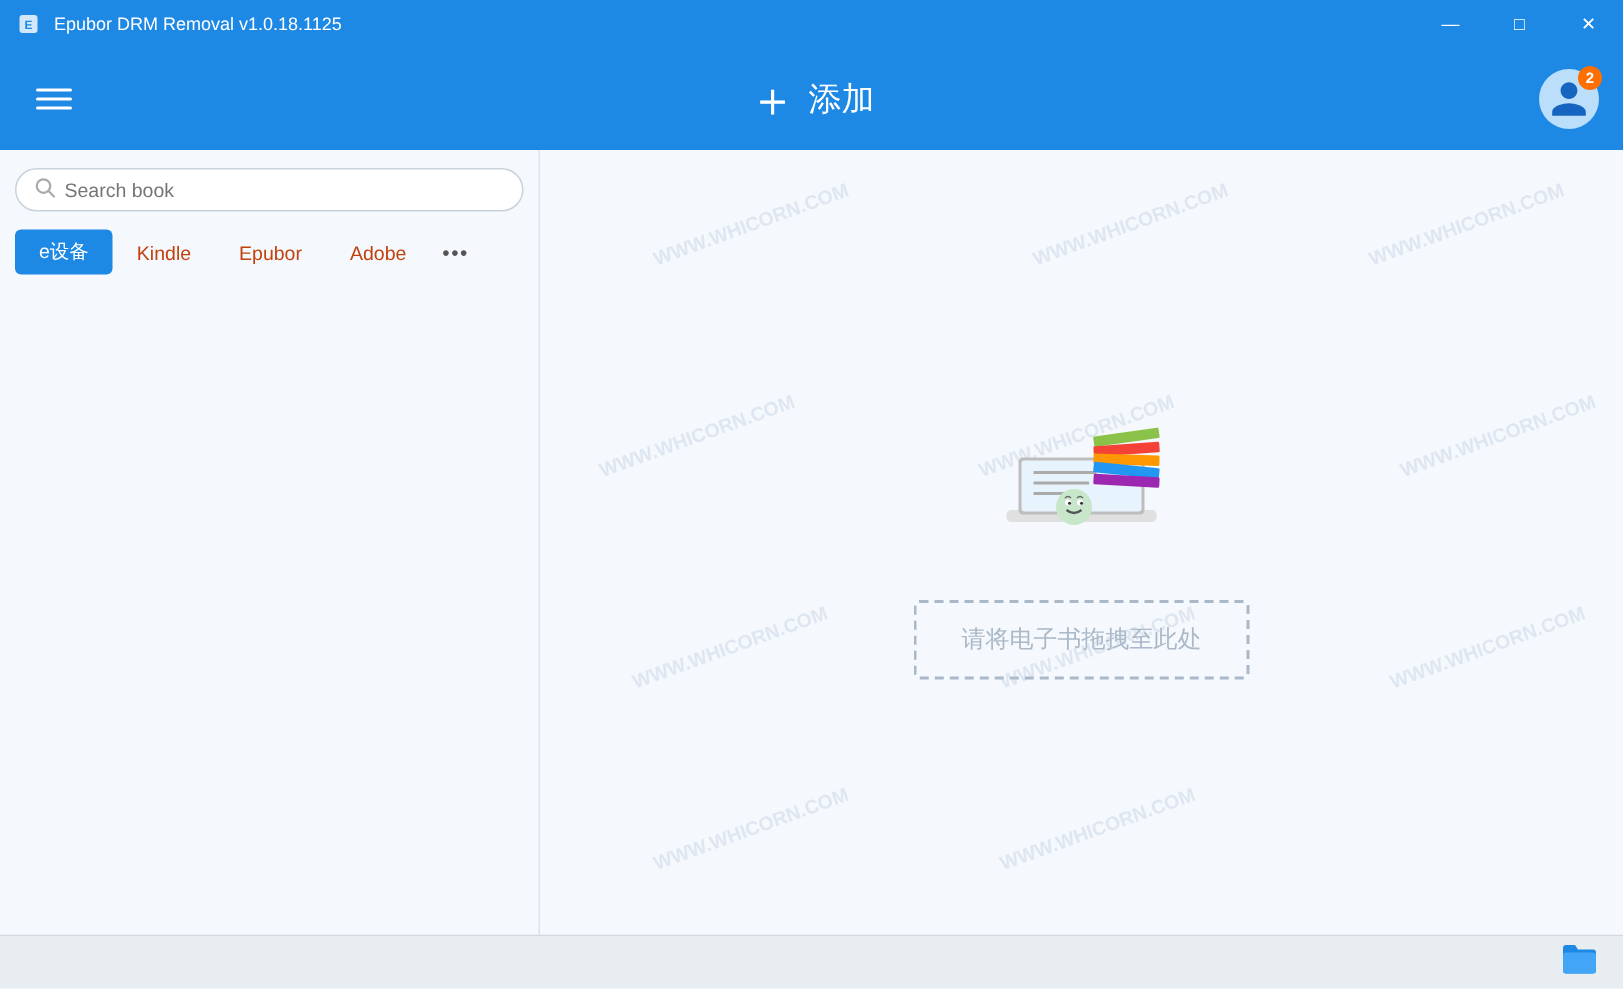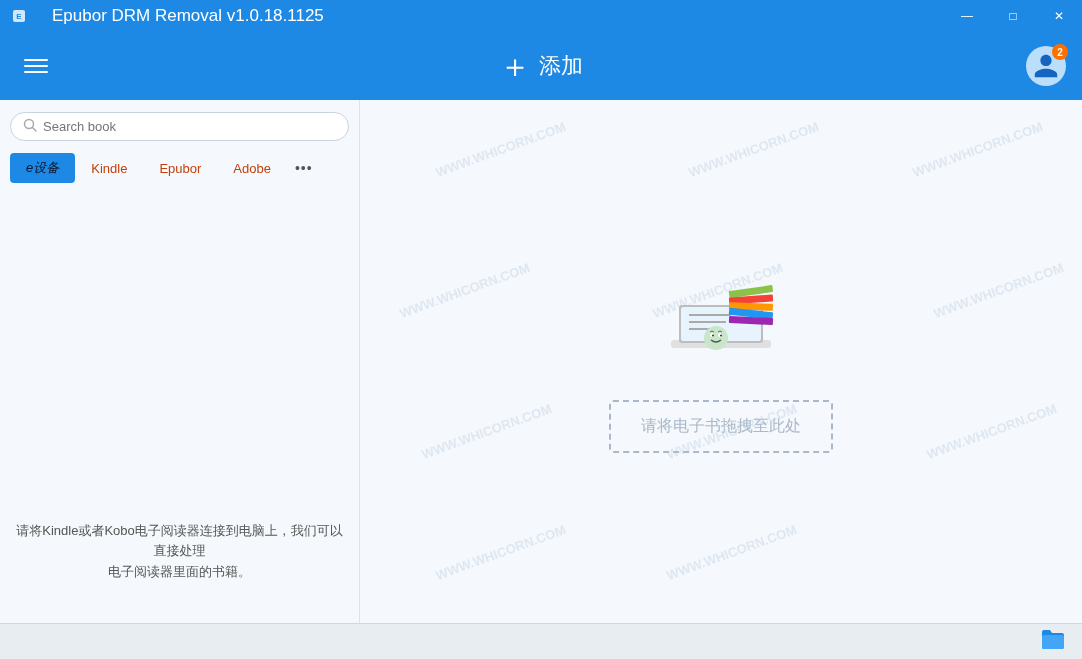--- a/index.html
+++ b/index.html
@@ -25,23 +25,22 @@
       width: 18px;
       height: 18px;
       margin-right: 8px;
       display: flex;
       align-items: center;
       justify-content: center;
     }
     #title-bar .app-icon svg { width: 16px; height: 16px; }
     #title-text {
       color: white;
-      font-size: 17px;
+      font-size: 12px;
       font-weight: 400;
-      margin-left: 16px;
     }
     .window-controls {
       position: absolute;
       right: 0;
       top: 0;
       display: flex;
       height: 32px;
     }
     .win-btn {
       width: 46px;
@@ -195,23 +194,22 @@
       padding: 6px 16px;
       font-size: 13px;
       cursor: pointer;
       border: none;
       background: transparent;
       color: #c2410c;
       border-radius: 4px;
     }
     .tab-btn.active {
       background: #1e88e5;
-      color: #0f172a;
+      color: #ffffff;
       border-radius: 4px;
-      font-style: italic;
     }
     .tab-more {
       padding: 6px 8px;
       font-size: 14px;
       cursor: pointer;
       border: none;
       background: transparent;
       color: #555;
       letter-spacing: 1px;
     }
@@ -347,25 +345,20 @@
     </div>
 
     <div id="tabs">
       <button class="tab-btn active">e设备</button>
       <button class="tab-btn">Kindle</button>
       <button class="tab-btn">Epubor</button>
       <button class="tab-btn">Adobe</button>
       <button class="tab-more">•••</button>
     </div>
 
-    <div id="left-empty">
-      <p id="left-message">
-        <span>请将Kindle或者Kobo电子阅读器连接到电脑上，我们可以直接处理<br>电子阅读器里面的书籍。</span>
-      </p>
-    </div>
   </div>
 
   <div id="right-panel">
 
     <div class="watermark" style="top:8%;left:10%;">WWW.WHICORN.COM</div>
     <div class="watermark" style="top:8%;left:45%;">WWW.WHICORN.COM</div>
     <div class="watermark" style="top:8%;right:5%;">WWW.WHICORN.COM</div>
     <div class="watermark" style="top:35%;left:5%;">WWW.WHICORN.COM</div>
     <div class="watermark" style="top:35%;left:40%;">WWW.WHICORN.COM</div>
     <div class="watermark" style="top:35%;right:2%;">WWW.WHICORN.COM</div>

